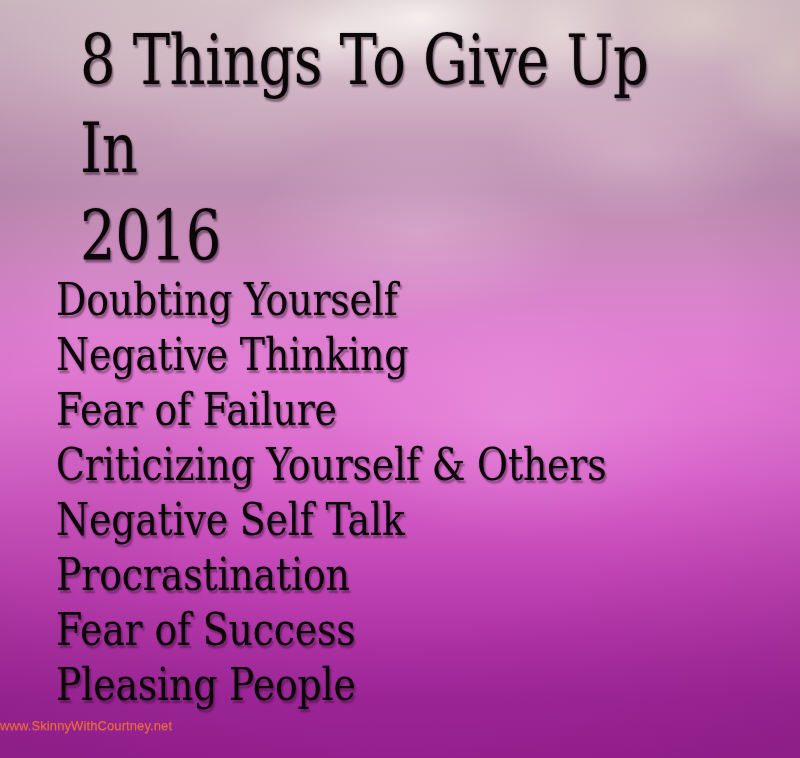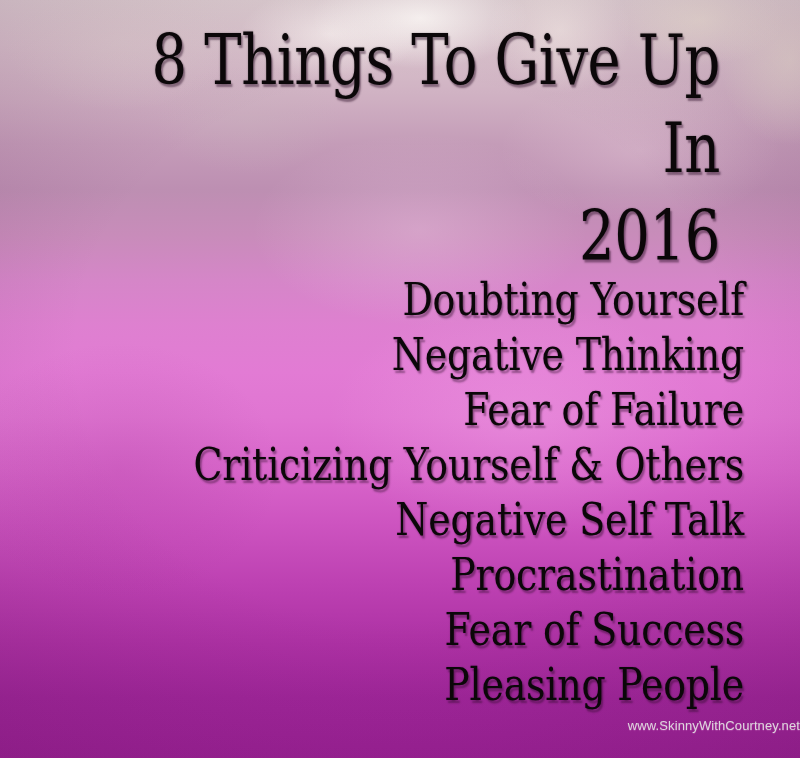--- a/index.html
+++ b/index.html
@@ -62,21 +62,21 @@
     inset: 0;
     background: radial-gradient(ellipse 620px 520px at 50% 46%,
                 rgba(0,0,0,0) 52%, rgba(70,10,65,0.16) 100%);
   }
 
   
   .content {
     position: absolute;
     inset: 0;
     color: #0b0709;
-    text-align: right;
+    text-align: left;
   }
 
   .title {
     position: absolute;
     top: 16px;
     left: 0;
     right: 0;
     font-family: "DejaVu Serif", "Liberation Serif", serif;
     font-size: 70px;
     line-height: 88px;
@@ -113,21 +113,21 @@
 
   .watermark {
     position: absolute;
     top: 718px;
     left: 0;
     right: 0;
     font-family: "Liberation Sans", "DejaVu Sans", sans-serif;
     font-size: 13px;
     line-height: 16px;
     letter-spacing: 0.1px;
-    color: #e5e5e5;
+    color: #f97316;
     opacity: 0.92;
     text-shadow: 0 1px 1px rgba(255,190,240,0.25);
   }
 </style>
 </head>
 <body>
 
 <div id="poster">
 
   <div class="bg-base"></div>

